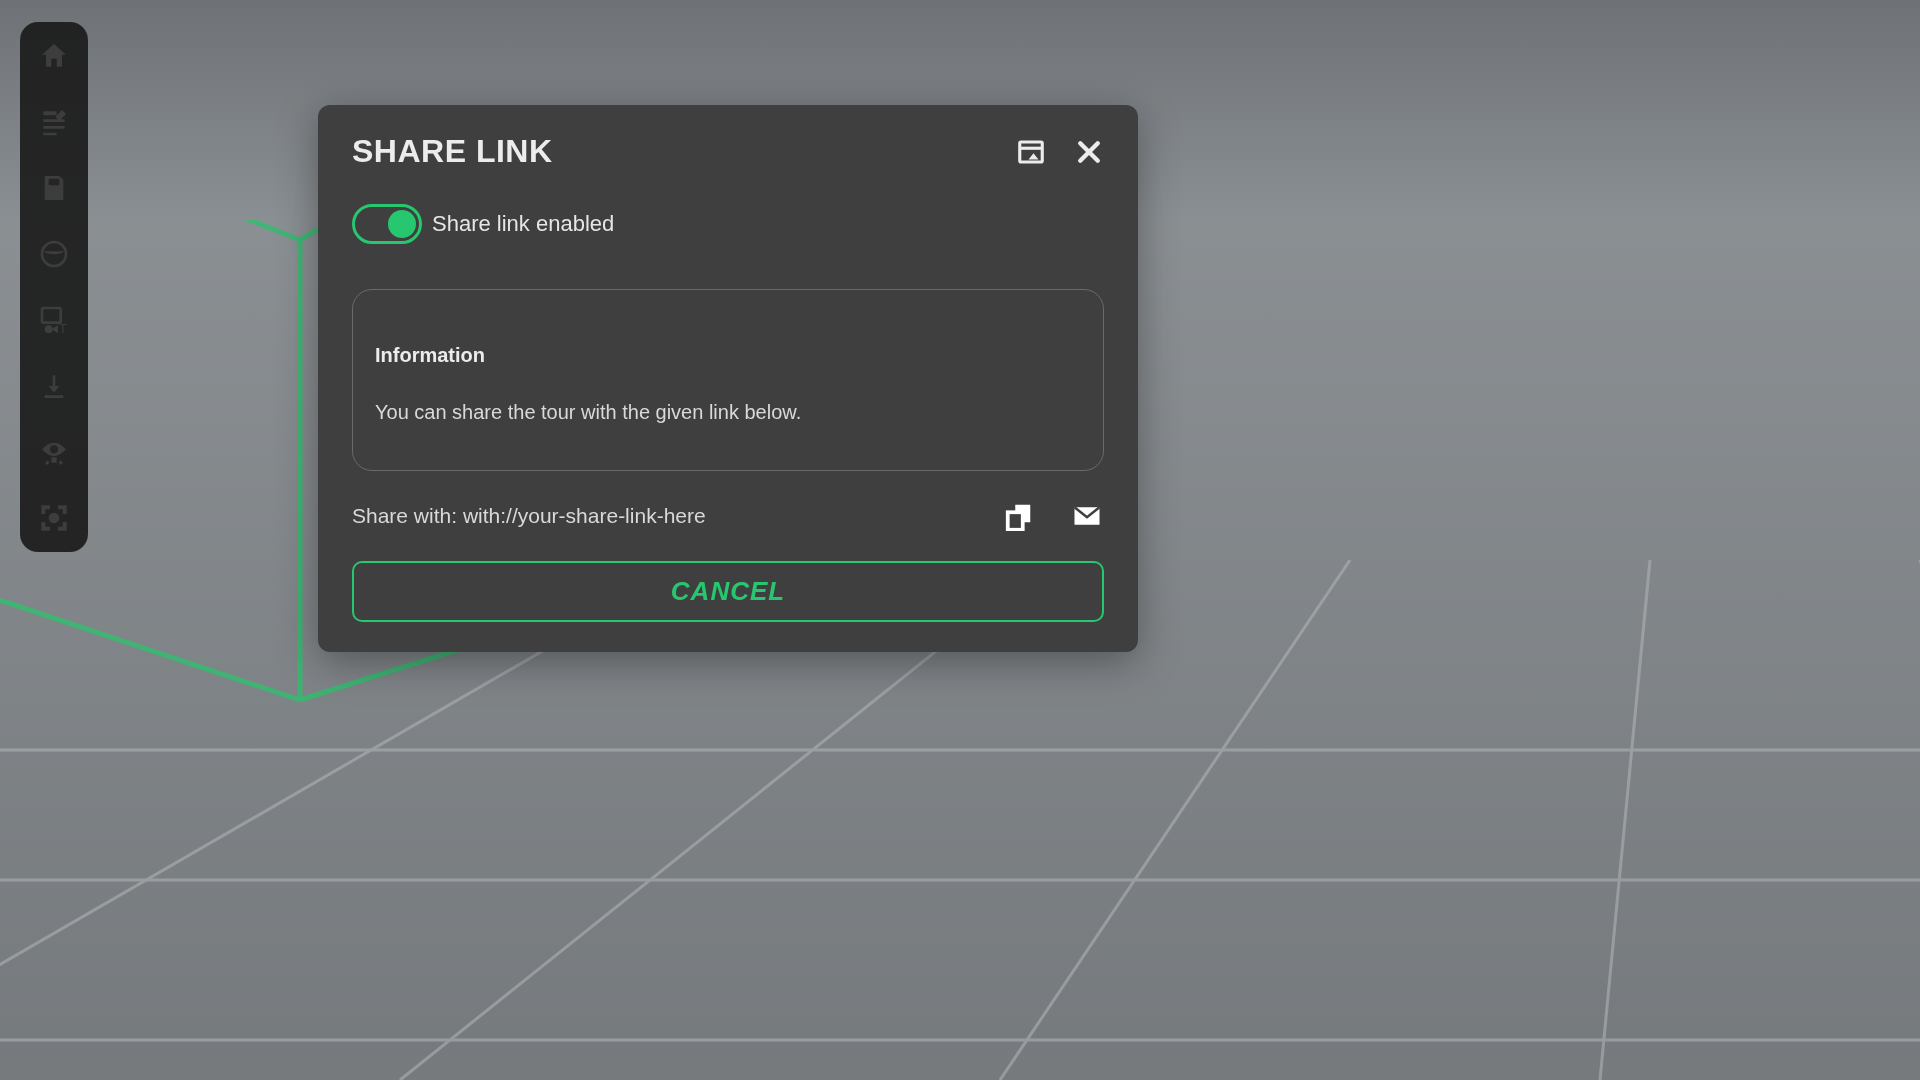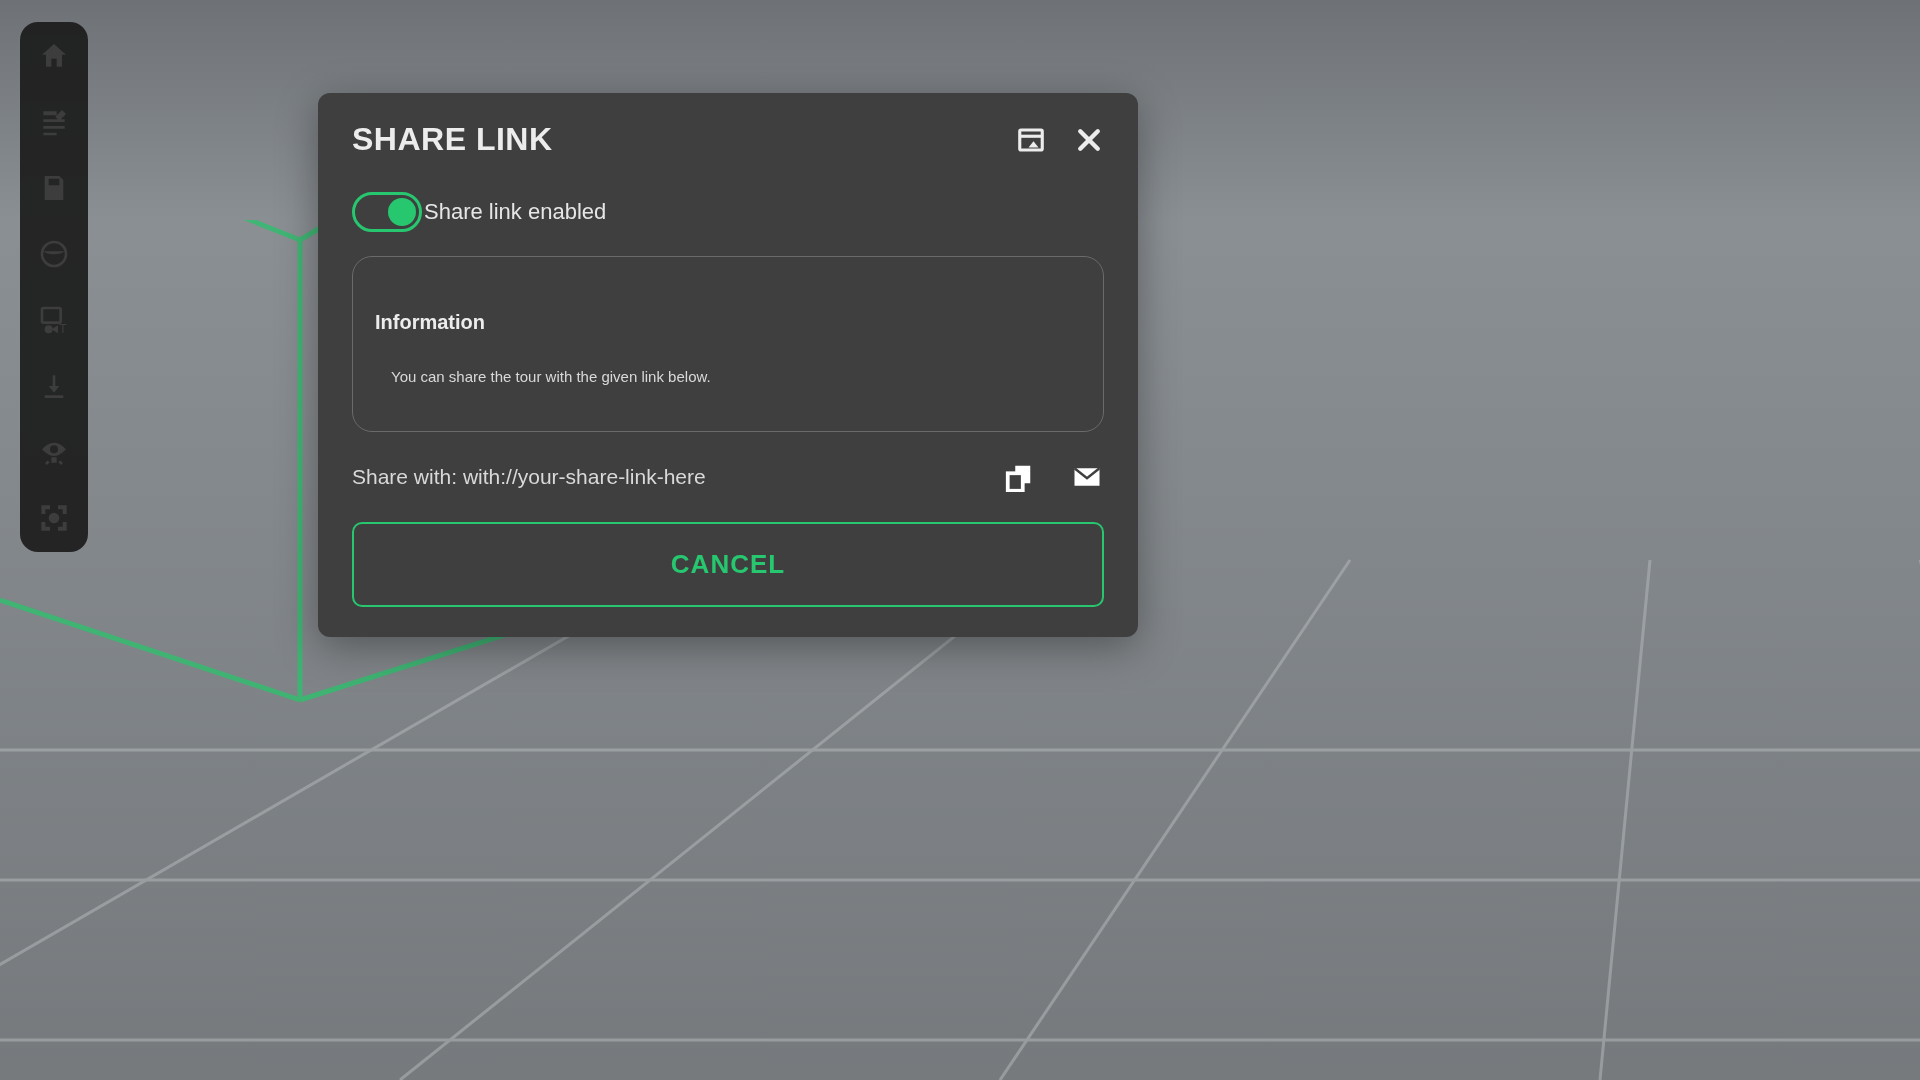--- a/index.html
+++ b/index.html
@@ -35,21 +35,21 @@
     width: 40px; height: 40px;
     display:flex; align-items:center; justify-content:center;
     color: #3d3d3d;
     cursor: pointer;
   }
   .toolbar .tool svg { width: 32px; height: 32px; }
 
   
   .modal {
     position: absolute;
-    left: 318px; top: 93px;
+    left: 318px; top: 105px;
     width: 820px;
     background: #3f3f3f;
     border-radius: 12px;
     padding: 28px 34px 30px 34px;
     color: #e8e8e8;
     box-shadow: 0 10px 40px rgba(0,0,0,0.35);
   }
   .modal-header {
     display:flex; align-items:center; justify-content:space-between;
     margin-bottom: 34px;
@@ -57,21 +57,21 @@
   .modal-title {
     font-size: 32px;
     font-weight: 700;
     letter-spacing: 0.5px;
     color: #ececec;
   }
   .header-actions { display:flex; gap:28px; align-items:center; }
   .header-actions .hicon { width:30px; height:30px; color:#ececec; cursor:pointer; display:flex;align-items:center;justify-content:center;}
   .header-actions .hicon svg{width:100%;height:100%;}
 
-  .toggle-row { display:flex; align-items:center; gap:2px; margin-bottom:24px; }
+  .toggle-row { display:flex; align-items:center; gap:10px; margin-bottom:45px; }
   .toggle {
     width: 70px; height: 40px;
     border: 3px solid #27c76f;
     border-radius: 40px;
     position: relative;
     cursor:pointer;
     background: transparent;
   }
   .toggle .knob {
     position:absolute; right:3px; top:3px;
@@ -80,42 +80,43 @@
   }
   .toggle-label { font-size:22px; color:#e6e6e6; }
 
   .info-box {
     border: 1px solid #6a6a6a;
     border-radius: 20px;
     padding: 54px 22px 46px 22px;
     margin-bottom: 30px;
   }
   .info-heading { font-size:20px; font-weight:700; color:#ececec; margin-bottom:34px; }
-  .info-text { font-size:15px; color:#d9d9d9;margin-left:16px; }
+  .info-text { font-size:20px; color:#d9d9d9; }
 
   .link-row {
     display:flex; align-items:center; justify-content:space-between;
     margin-bottom: 30px;
   }
   .link-text { font-size:21px; color:#d9d9d9; }
   .link-actions { display:flex; gap:34px; align-items:center; }
   .link-actions .licon { width:34px; height:30px; color:#fff; cursor:pointer; display:flex;align-items:center;justify-content:center;}
   .link-actions .licon svg{width:100%;height:100%;}
 
   .button-row { display:flex; gap:14px; }
   .btn {
     flex:1;
-    height: 85px;
+    height: 61px;
     border-radius: 10px;
     font-size: 26px;
     font-weight: 600;
     letter-spacing: 1px;
     display:flex; align-items:center; justify-content:center;
     cursor:pointer;
     user-select:none;
+    font-style:italic;
   }
   .btn-cancel {
     border: 2px solid #27c76f;
     color: #27c76f;
     background: transparent;
   }
   .btn-ok {
     background: #27c76f;
     color: #fff;
     border: none;

